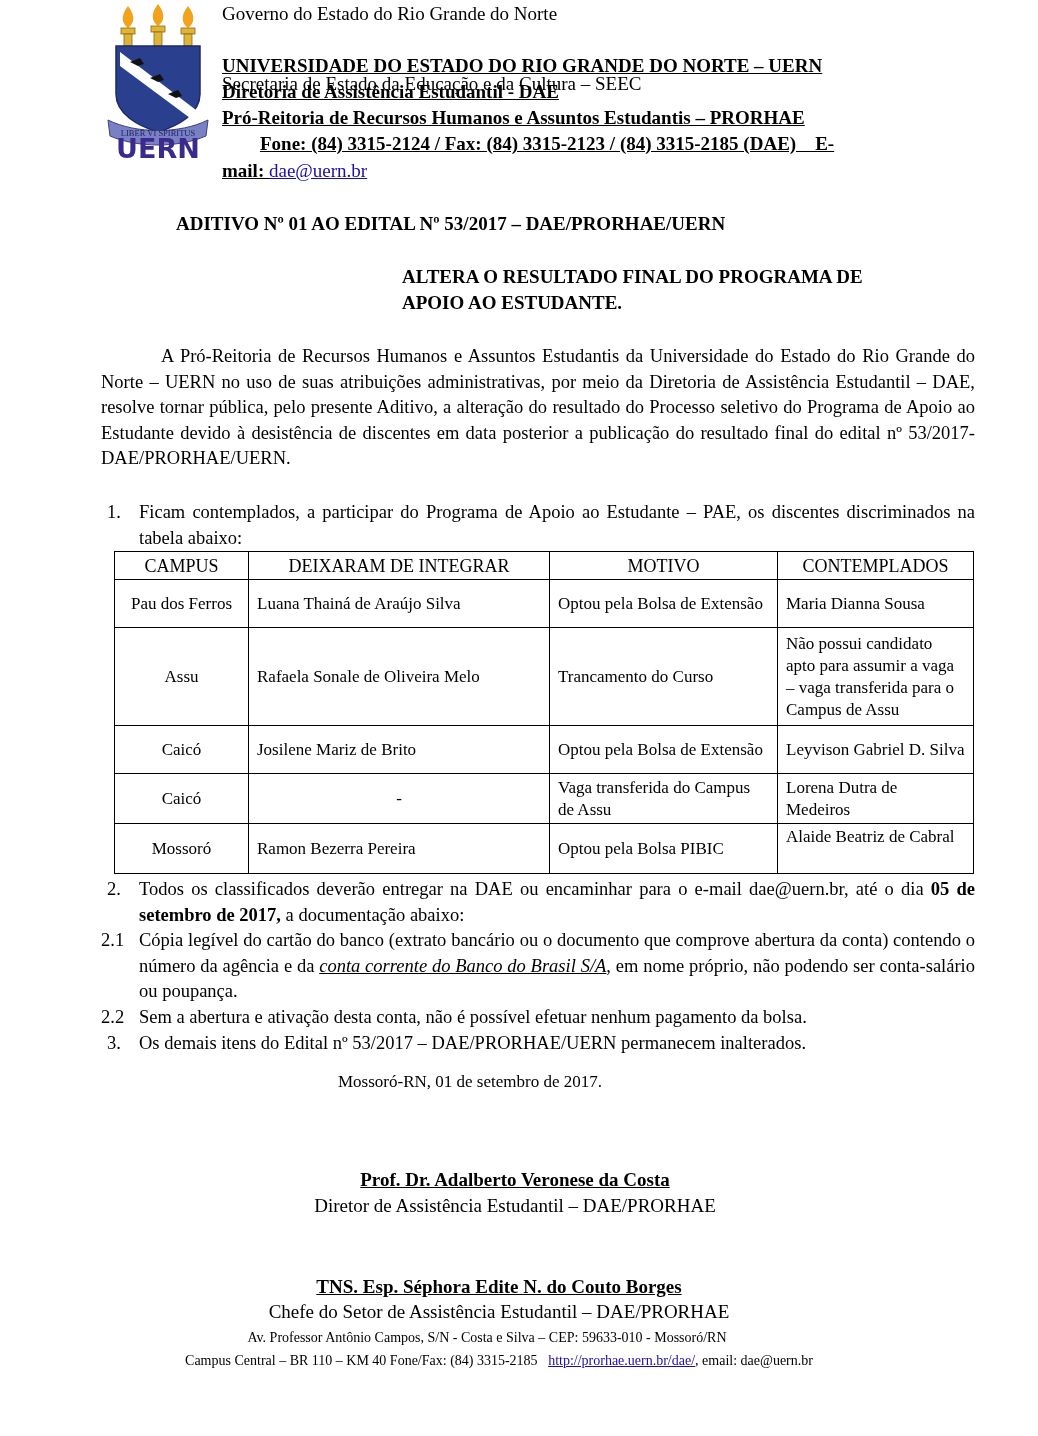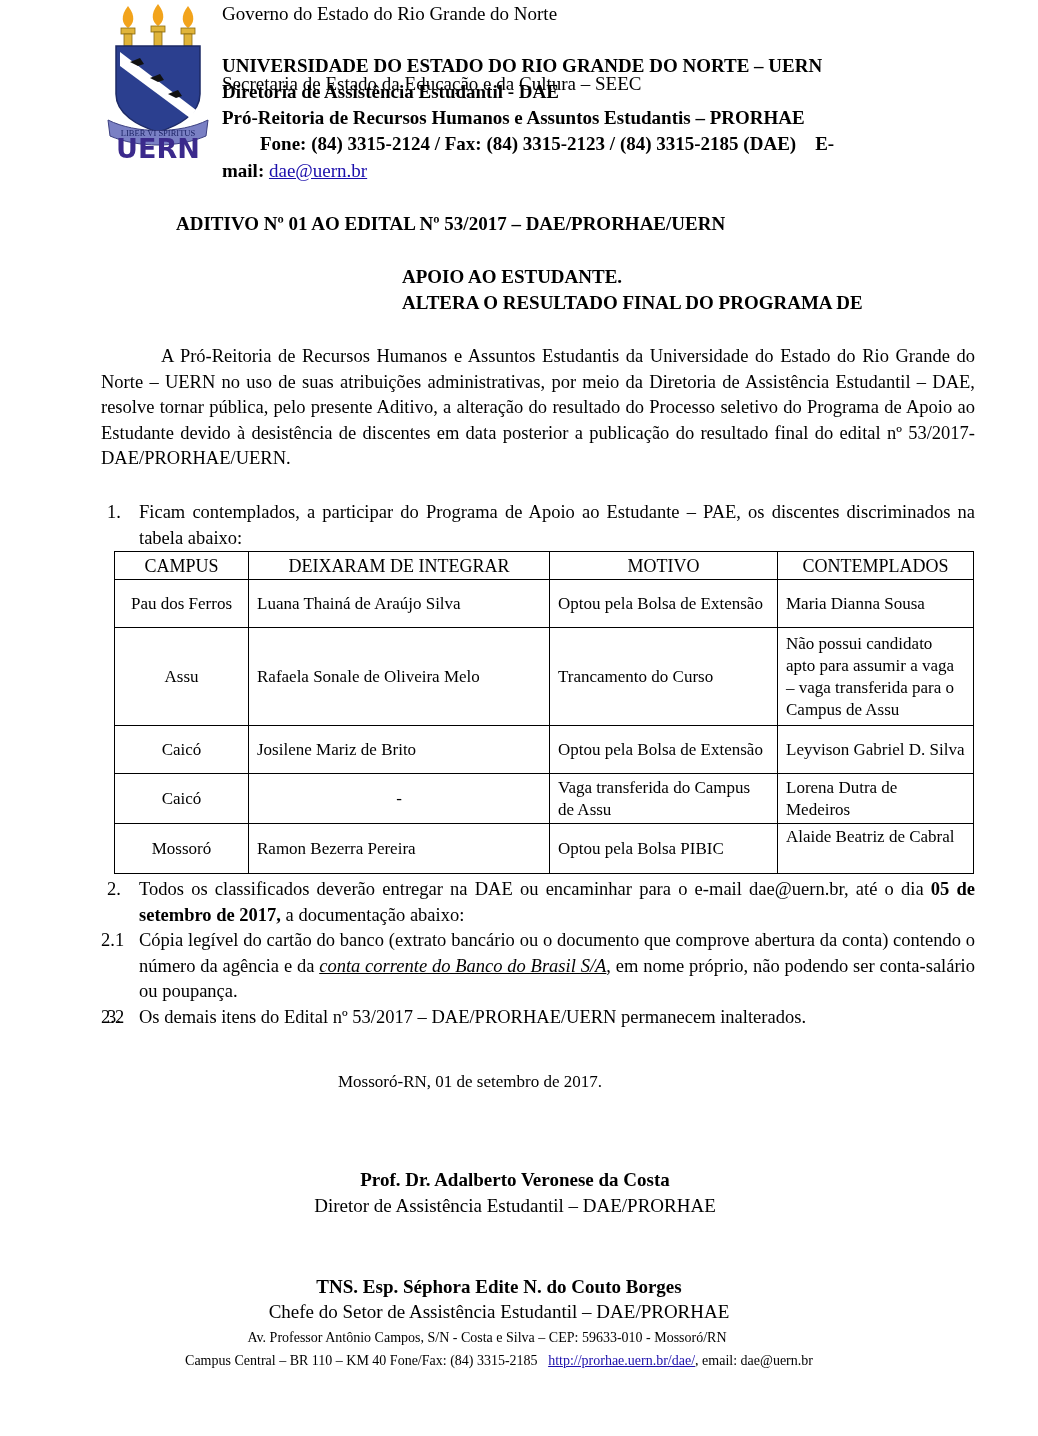--- a/index.html
+++ b/index.html
@@ -1,20 +1,20 @@
 <!DOCTYPE html>
 <html><head>
 <meta charset="utf-8">
 <style>
   html, body { margin:0; padding:0; background:#fff; }
   body { width:1038px; height:1436px; position:relative; overflow:hidden;
          font-family:"Liberation Serif","DejaVu Serif",serif; color:#000; }
   .abs { position:absolute; }
   .hdr-line { position:absolute; left:222px; font-size:19px; line-height:25px; white-space:nowrap; }
-  .b { font-weight:bold; }
+  .b { font-weight:bold;text-decoration:underline; }
   a.link { color:#1a0dab; text-decoration:underline; }
   .logo { position:absolute; left:106px; top:2px; width:104px; height:158px; }
   .title1 { position:absolute; left:176px; top:213px; font-size:19px; font-weight:bold; white-space:nowrap; }
   .title2 { position:absolute; left:402px; top:264px; font-size:19px; font-weight:bold; line-height:26px; }
   .para { position:absolute; left:101px; width:874px; font-size:18.5px; line-height:25.6px; text-align:justify; }
   .indent { text-indent:60px; }
   .list { position:absolute; left:101px; width:874px; font-size:18.5px; line-height:25.6px; }
   .li { position:relative; padding-left:38px; text-align:justify; }
   .li .num { position:absolute; left:6px; top:0; }
   .li.sub .num { left:0; }
@@ -67,22 +67,22 @@
 <div class="hdr-line b" style="top:53px;">UNIVERSIDADE DO ESTADO DO RIO GRANDE DO NORTE – UERN</div>
 <div class="hdr-line b" style="top:79px;">Diretoria de Assistência Estudantil - DAE</div>
 <div class="hdr-line b" style="top:105px;">Pró-Reitoria de Recursos Humanos e Assuntos Estudantis – PRORHAE</div>
 <div class="hdr-line b" style="top:131px; left:260px; white-space:pre;">Fone: (84) 3315-2124 / Fax: (84) 3315-2123 / (84) 3315-2185 (DAE)    E-</div>
 <div class="hdr-line" style="top:158px;">
   <span class="b">mail: </span><a class="link">dae@uern.br</a>
 </div>
 
 <div class="title1">ADITIVO Nº 01 AO EDITAL Nº 53/2017 – DAE/PRORHAE/UERN</div>
 <div class="title2">
+  <div>ALTERA O RESULTADO FINAL DO PROGRAMA DE</div>
   <div>APOIO AO ESTUDANTE.</div>
-  <div>ALTERA O RESULTADO FINAL DO PROGRAMA DE</div>
 </div>
 
 <div class="para indent" style="top:344px;">A Pró-Reitoria de Recursos Humanos e Assuntos Estudantis da Universidade do Estado do Rio Grande do Norte – UERN no uso de suas atribuições administrativas, por meio da Diretoria de Assistência Estudantil – DAE, resolve tornar pública, pelo presente Aditivo, a alteração do resultado do Processo seletivo do Programa de Apoio ao Estudante devido à desistência de discentes em data posterior a publicação do resultado final do edital nº 53/2017-DAE/PRORHAE/UERN.</div>
 
 <div class="list" style="top:500px;">
   <div class="li">
     <span class="num">1.</span>
     <span>Ficam contemplados, a participar do Programa de Apoio ao Estudante – PAE, os discentes discriminados na tabela abaixo:</span>
   </div>
 </div>
@@ -134,20 +134,21 @@
   <div class="li">
     <span class="num">2.</span>
     <span>Todos os classificados deverão entregar na DAE ou encaminhar para o e-mail dae@uern.br, até o dia </span><b>05 de setembro de 2017,</b><span> a documentação abaixo:</span>
   </div>
   <div class="li sub">
     <span class="num">2.1</span>
     <span>Cópia legível do cartão do banco (extrato bancário ou o documento que comprove abertura da conta) contendo o número da agência e da </span><i style="text-decoration:underline">conta corrente do Banco do Brasil S/A</i><span>, em nome próprio, não podendo ser conta-salário ou poupança.</span>
   </div>
   <div class="li sub">
     <span class="num">2.2</span>
+    <span>Sem a abertura e ativação desta conta, não é possível efetuar nenhum pagamento da bolsa.</span>
   </div>
   <div class="li">
     <span class="num">3.</span>
     <span>Os demais itens do Edital nº 53/2017 – DAE/PRORHAE/UERN permanecem inalterados.</span>
   </div>
 </div>
 
 <div class="abs" style="left:338px; top:1072px; font-size:17px; white-space:nowrap;text-align:center;">Mossoró-RN, 01 de setembro de 2017.</div>
 
 <div class="center-txt b" style="top:1169px; font-size:19px; left:-4px;">Prof. Dr. Adalberto Veronese da Costa</div>

